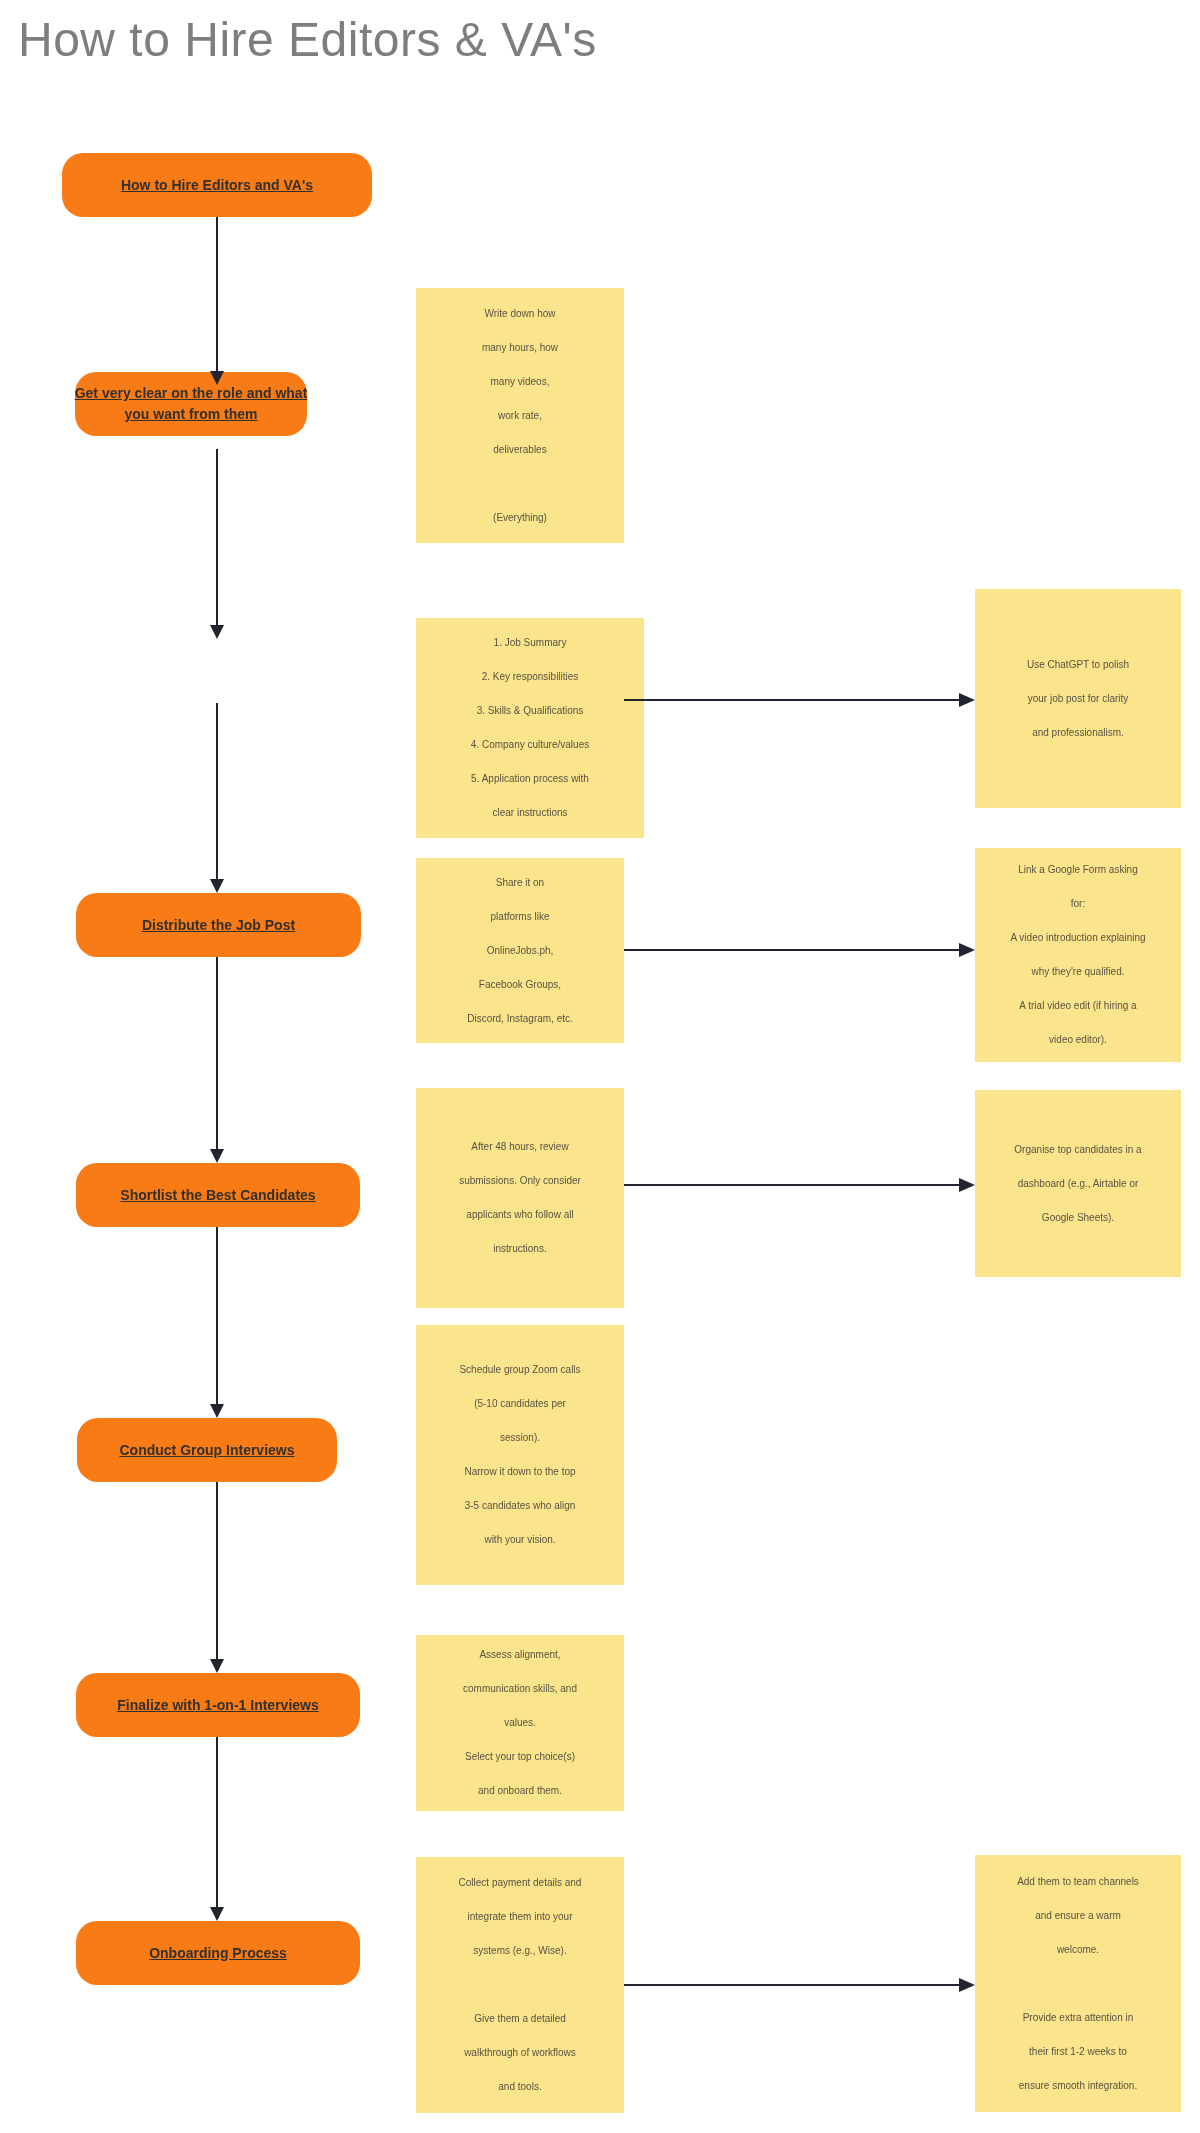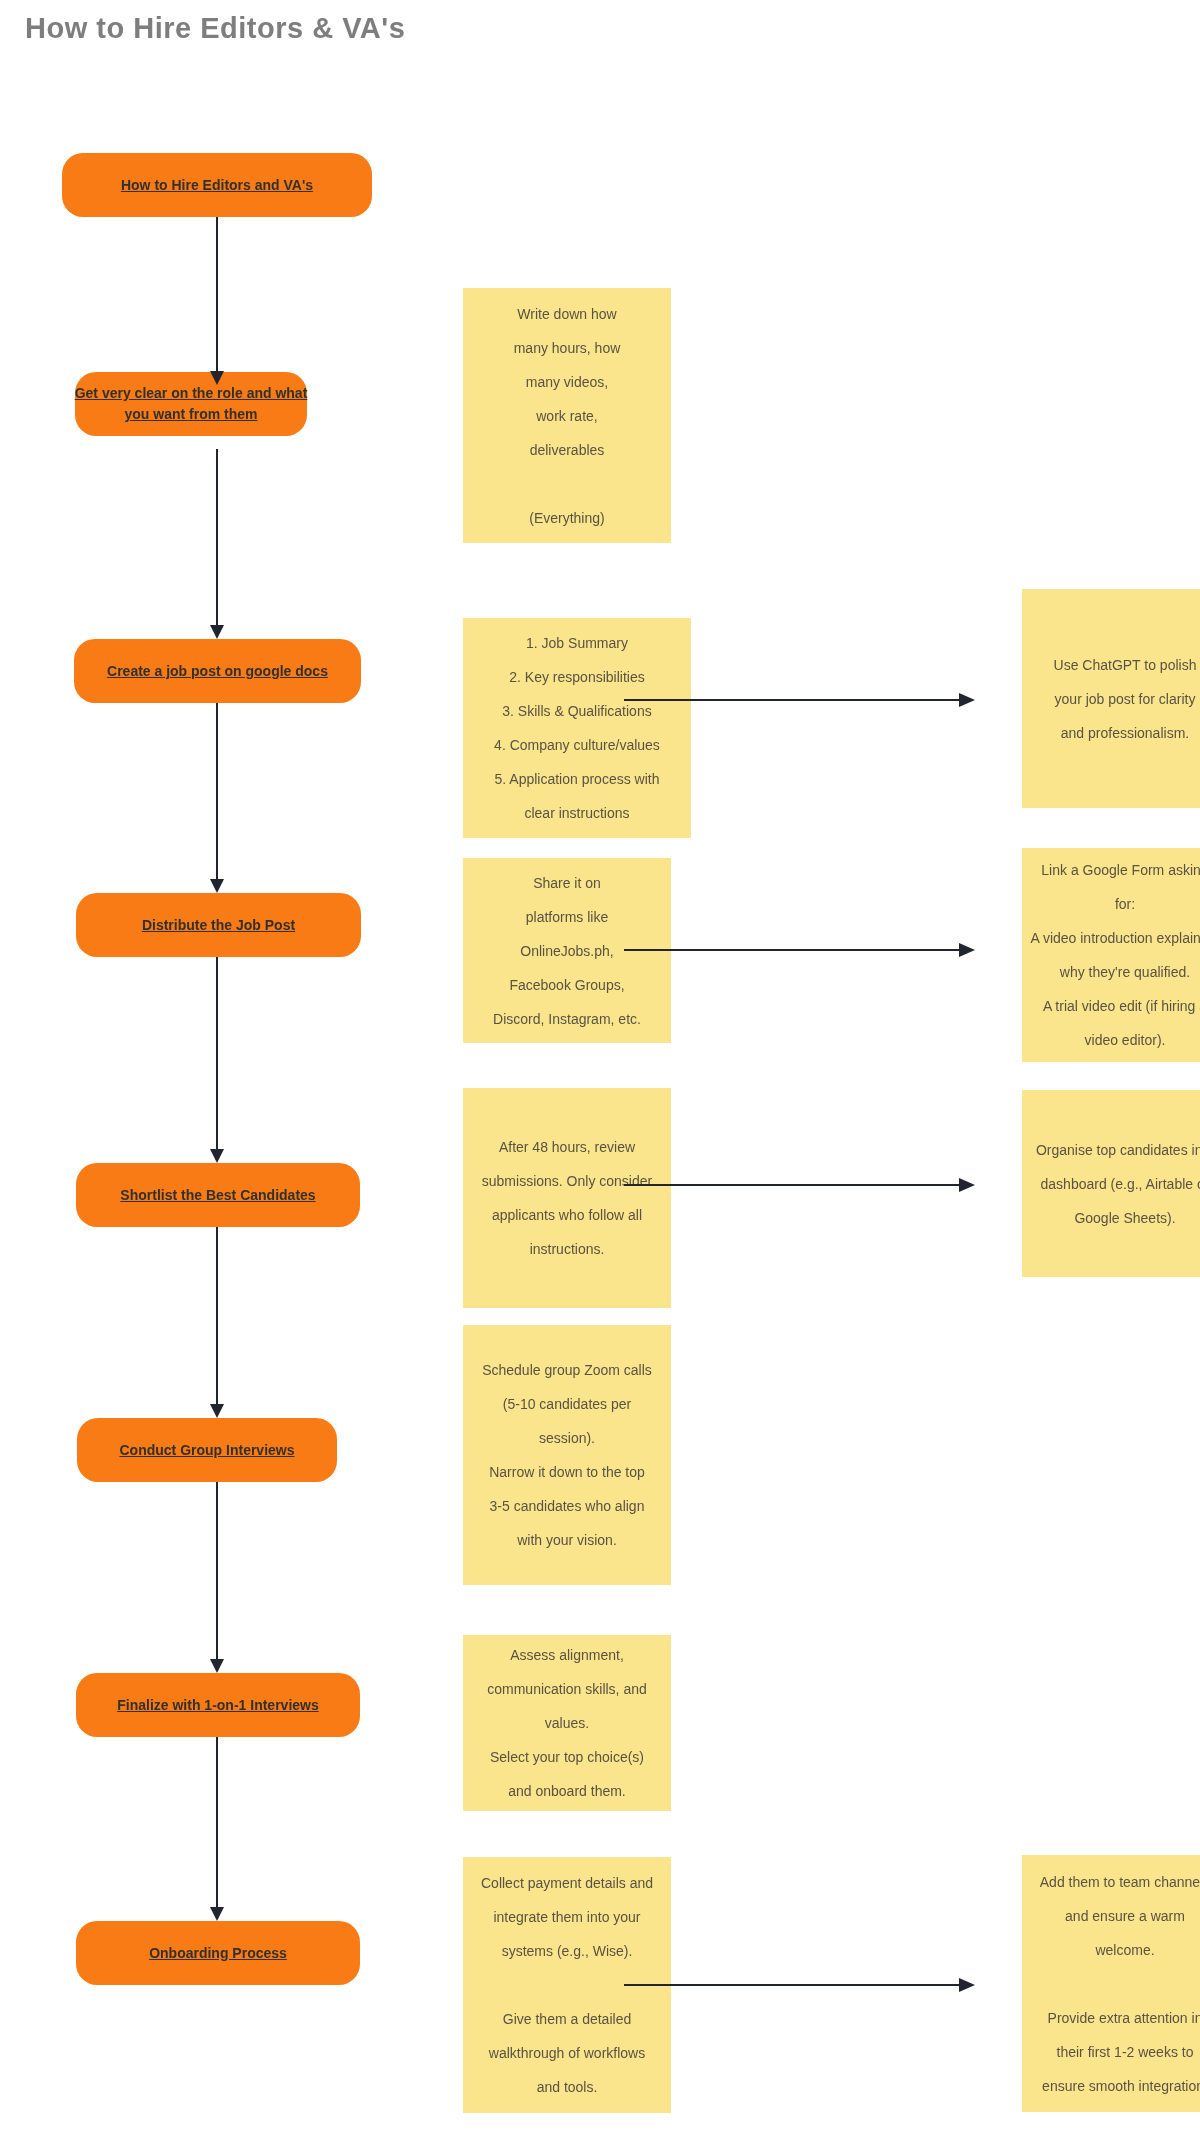--- a/index.html
+++ b/index.html
@@ -6,25 +6,25 @@
   .canvas {
     position: relative;
     width: 1200px;
     height: 2133px;
     background: var(--background, #ffffff);
     font-family: "Liberation Sans", sans-serif;
     overflow: hidden;
   }
   .title {
     position: absolute;
-    left: 25px;
+    left: 18px;
     top: 12px;
-    font-size: 29px;
+    font-size: 48px;
     line-height: 1.15;
-    font-weight: 700;
+    font-weight: 400;
     color: var(--title_text, #7e7e7e);
     letter-spacing: 0.5px;
     white-space: pre;
   }
   .node {
     position: absolute;
     background: var(--node_fill, #f97b16);
     color: var(--node_text, #33302a);
     border-radius: 21px;
     display: flex;
@@ -38,24 +38,23 @@
     text-decoration: underline;
   }
   .note {
     position: absolute;
     background: var(--note_fill, #fae48c);
     color: var(--note_text, #5a5342);
     display: flex;
     align-items: center;
     justify-content: center;
     text-align: center;
-    font-size: 14px;
+    font-size: 10px;
     line-height: 34px;
     white-space: pre;
-    margin-left: 47px;
   }
   .vline {
     position: absolute;
     width: 2px;
     background: var(--arrow, #20252f);
   }
   .hline {
     position: absolute;
     height: 2px;
     background: var(--arrow, #20252f);
@@ -78,21 +77,20 @@
 </head>
 <body>
 
 <div class="canvas">
 
   <div class="title">How to Hire Editors &amp; VA's</div>
 
   <div class="node" style="left:62px;top:153px;width:310px;height:64px">How to Hire Editors and VA's</div>
   <div class="node" style="left:75px;top:372px;width:232px;height:64px">Get very clear on the role and what
 you want from them</div>
-  <div class="node" style="left:74px;top:639px;width:287px;height:64px">Create a job post on google docs</div>
   <div class="node" style="left:76px;top:893px;width:285px;height:64px">Distribute the Job Post</div>
   <div class="node" style="left:76px;top:1163px;width:284px;height:64px">Shortlist the Best Candidates</div>
   <div class="node" style="left:77px;top:1418px;width:260px;height:64px">Conduct Group Interviews</div>
   <div class="node" style="left:76px;top:1673px;width:284px;height:64px">Finalize with 1-on-1 Interviews</div>
   <div class="node" style="left:76px;top:1921px;width:284px;height:64px">Onboarding Process</div>
 
   <div class="note" style="left:416px;top:288px;width:208px;height:255px">Write down how
 many hours, how
 many videos,
 work rate,

